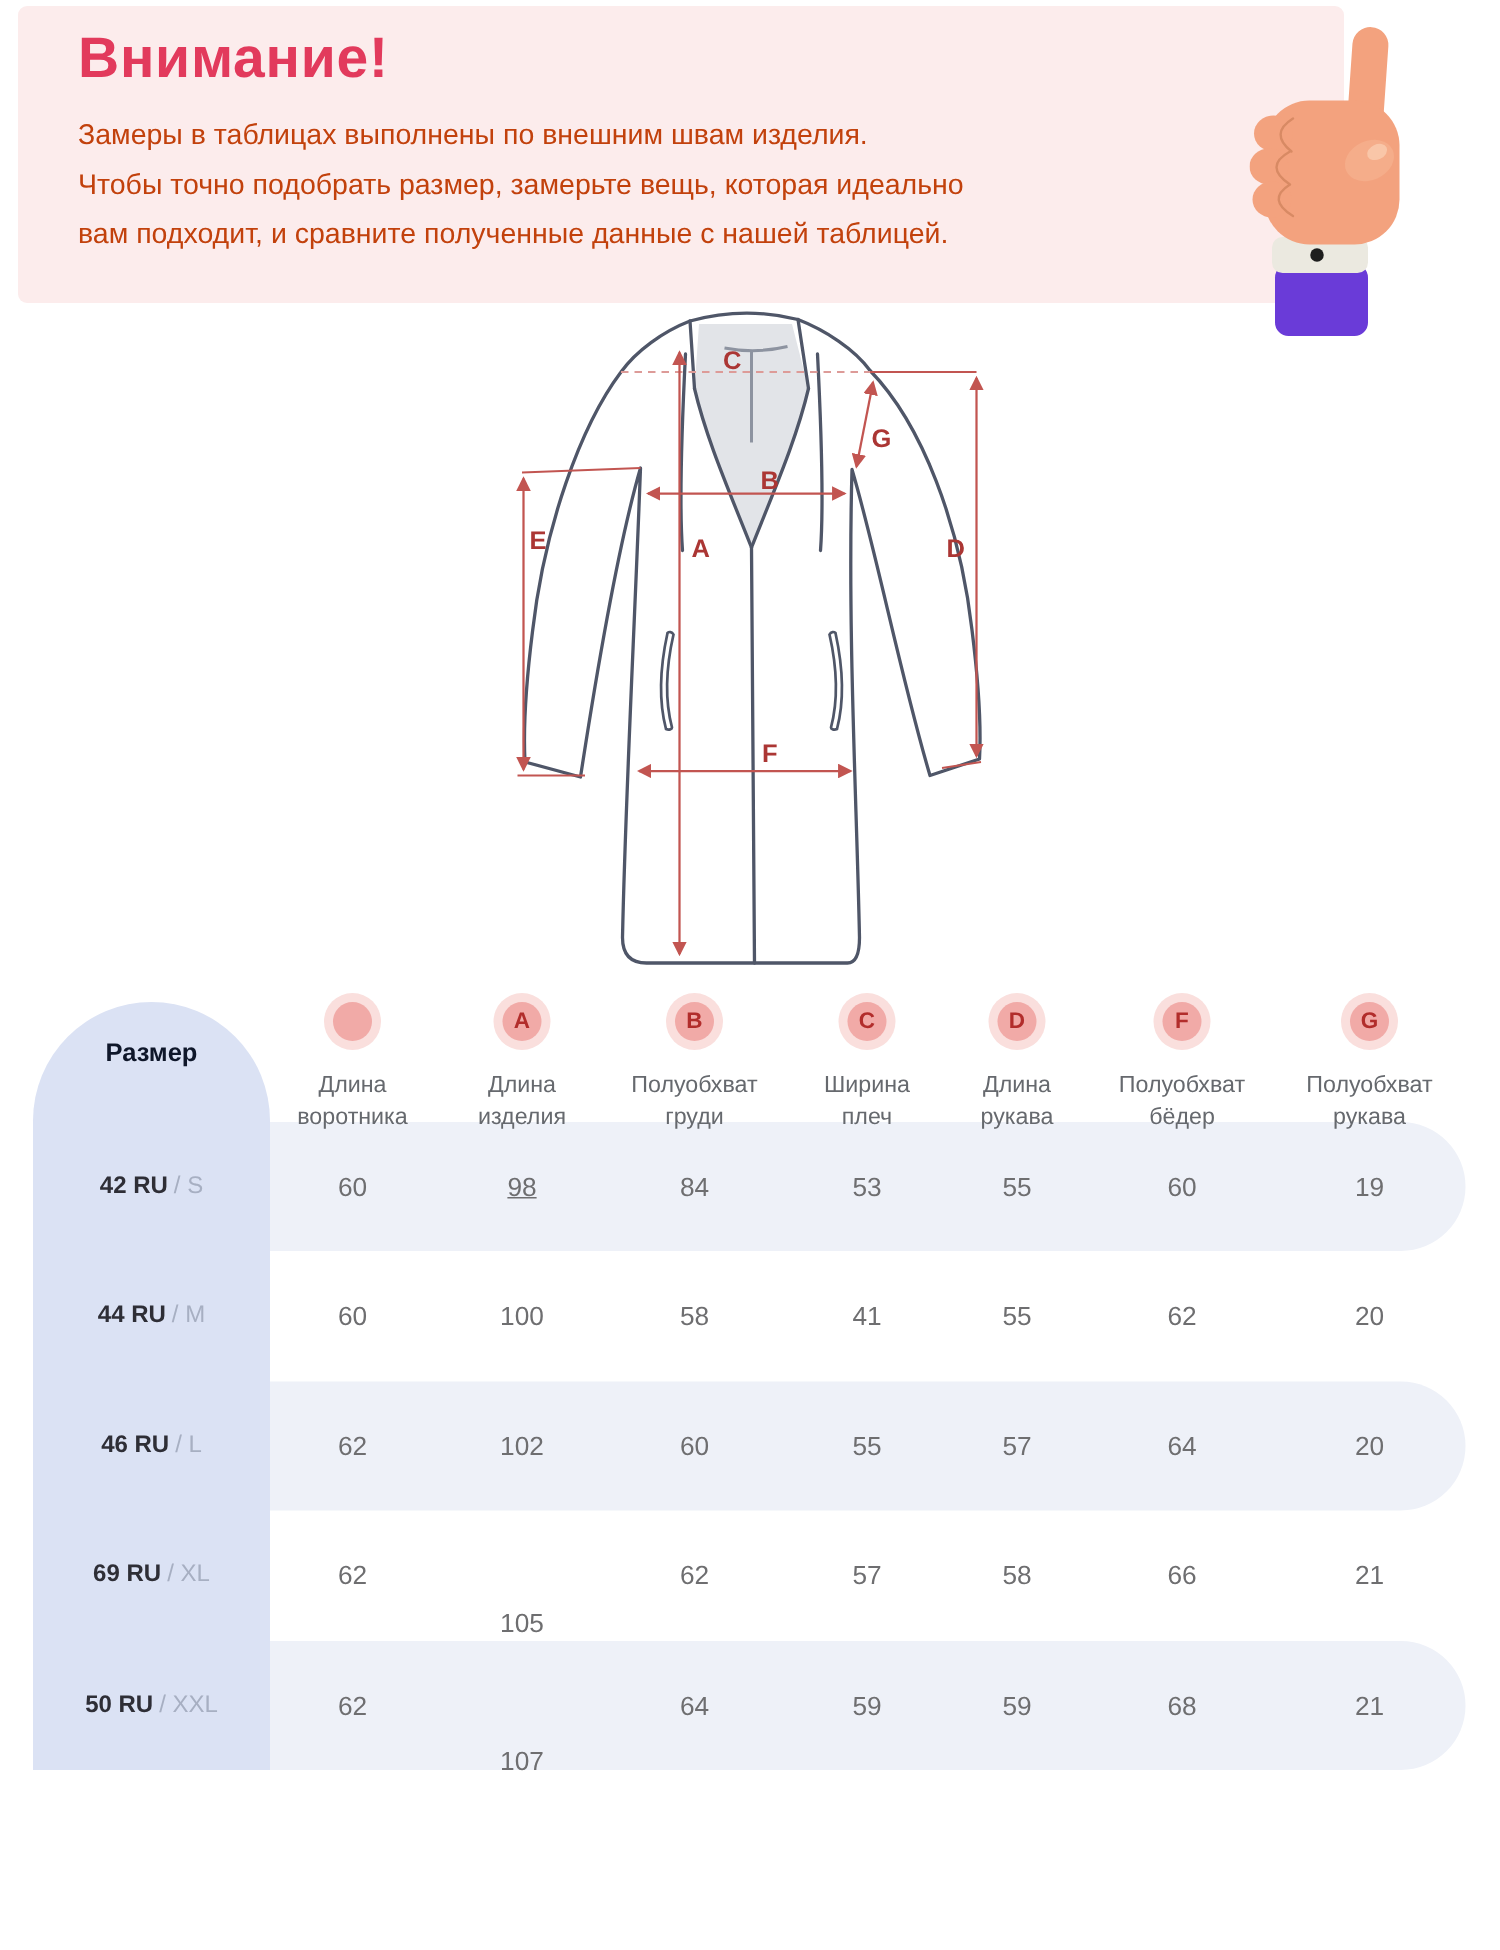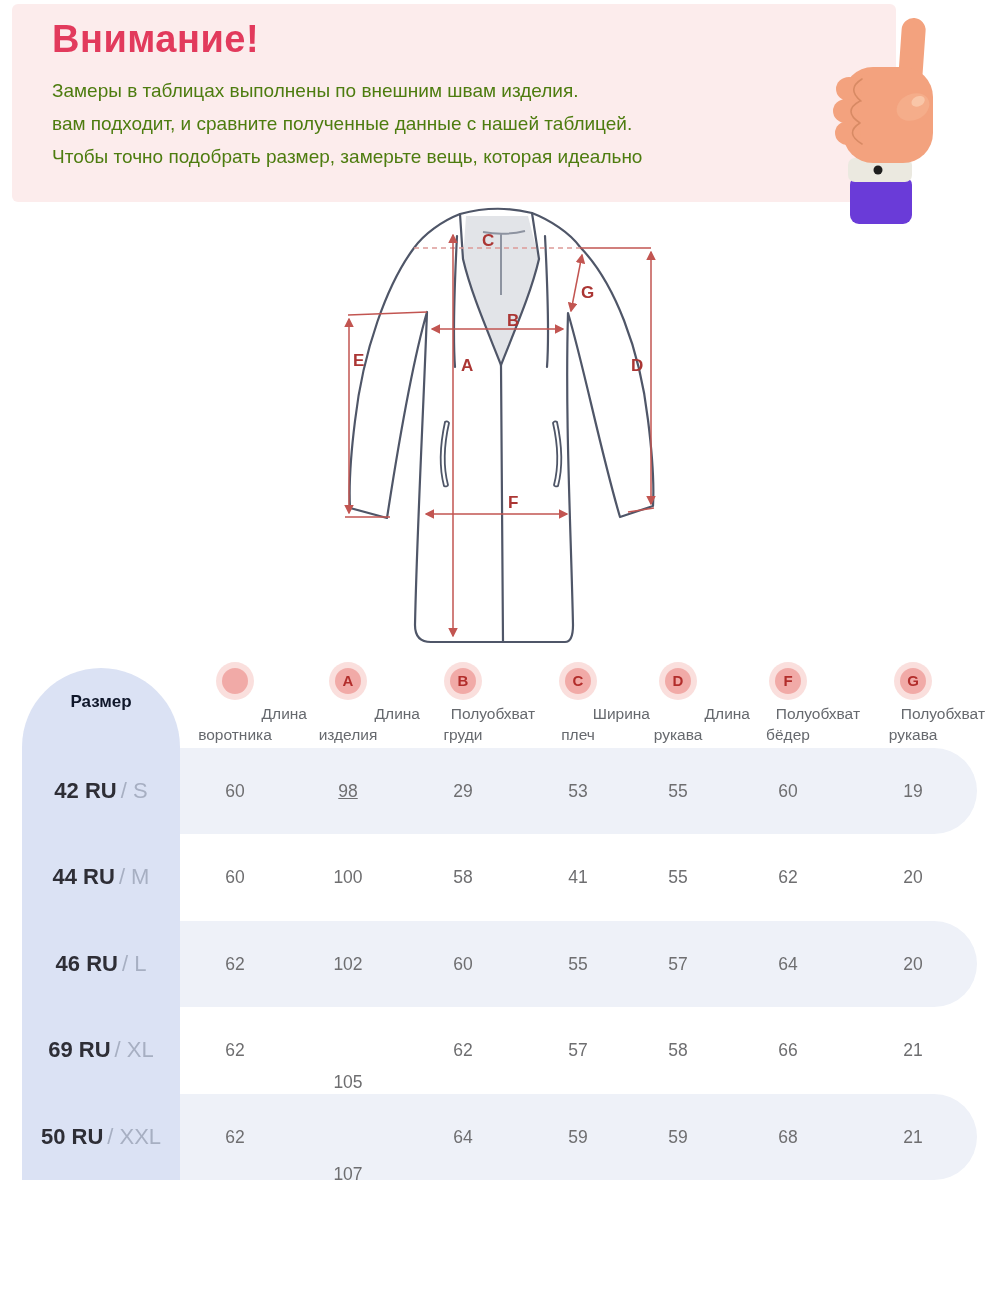--- a/index.html
+++ b/index.html
@@ -4,60 +4,60 @@
 <style>
   html,body{margin:0;padding:0;background:#ffffff;}
   .page{position:relative;width:1000px;height:1300px;background:#ffffff;overflow:hidden;
         font-family:"Liberation Sans", sans-serif;}
 
   
   .notice{position:absolute;left:12px;top:4px;width:884px;height:198px;
           background:#fcecec;border-radius:6px;}
   .notice-title{position:absolute;left:40px;top:14px;margin:0;
           font-size:38px;font-weight:bold;color:#e23a5c;letter-spacing:.5px;}
-  .notice-text{position:absolute;left:40px;top:70px;font-size:19px;color:#4d7c0f;line-height:33px;}
+  .notice-text{position:absolute;left:40px;top:70px;font-size:19px;color:#c2410c;line-height:33px;}
 
   .hand-svg{position:absolute;left:833px;top:10px;z-index:3;}
 
   
   .diagram-svg{position:absolute;left:320px;top:195px;}
   .mark{font-family:"Liberation Sans",sans-serif;font-size:17px;font-weight:bold;fill:#ab3634;}
 
   
   .size-panel{position:absolute;left:22px;top:668px;width:158px;height:512px;
               background:#dbe2f4;border-radius:79px 79px 0 0;}
   .size-head{position:absolute;left:22px;top:692px;width:158px;text-align:center;
              font-size:17px;font-weight:bold;color:#0f172a;}
   .stripe{position:absolute;left:180px;width:797px;height:86px;background:#eef1f8;
           border-radius:0 43px 43px 0;}
   .col-head{position:absolute;top:662px;width:144px;text-align:center;}
   .badge{width:38px;height:38px;margin:0 auto;border-radius:50%;background:#fadfdd;
          display:flex;align-items:center;justify-content:center;}
   .badge-inner{width:26px;height:26px;border-radius:50%;background:#f1aaa7;
          font-size:15px;font-weight:bold;color:#b22d2b;line-height:26px;text-align:center;}
   .col-label{font-size:15.5px;color:#66696e;line-height:21px;}
-  .col-label.first{margin-top:3px;text-align:right;}
+  .col-label.first{margin-top:13px;}
   .size-label{position:absolute;left:22px;width:158px;height:28px;line-height:28px;
-              text-align:center;font-size:22px;color:#2e2e36;white-space:nowrap;}
+              text-align:center;font-size:16px;color:#2e2e36;white-space:nowrap;}
   .size-label b{font-weight:bold;color:#2e2e36;}
   .size-label span{color:#a7afc2;font-weight:normal;margin-left:4px;}
   .cell{position:absolute;width:90px;height:28px;line-height:28px;text-align:center;
         font-size:17.5px;color:#6e6e70;}
 </style>
 </head>
 <body>
 
 <div class="page">
 
   <section class="notice">
     <h1 class="notice-title">Внимание!</h1>
     <div class="notice-text">
       <div>Замеры в таблицах выполнены по внешним швам изделия.</div>
+      <div>Чтобы точно подобрать размер, замерьте вещь, которая идеально</div>
       <div>вам подходит, и сравните полученные данные с нашей таблицей.</div>
-      <div>Чтобы точно подобрать размер, замерьте вещь, которая идеально</div>
     </div>
   </section>
 
   <svg class="hand-svg" width="160" height="215" viewBox="0 0 160 215">
     <rect x="17" y="166" width="62" height="48" rx="9" fill="#6a3bd8"></rect>
     <rect x="15" y="148" width="64" height="24" rx="7" fill="#ebe9e0"></rect>
     <circle cx="45" cy="160" r="4.5" fill="#1e1e1e"></circle>
     <g transform="rotate(4 79 43)">
       <rect x="67" y="8" width="24" height="75" rx="12" fill="#f3a27e"></rect>
     </g>
@@ -186,21 +186,21 @@
     </div>
 
     <div class="size-label" style="top:777px;"><b>42 RU</b><span>/ S</span></div>
     <div class="size-label" style="top:863px;"><b>44 RU</b><span>/ M</span></div>
     <div class="size-label" style="top:950px;"><b>46 RU</b><span>/ L</span></div>
     <div class="size-label" style="top:1036px;"><b>69 RU</b><span>/ XL</span></div>
     <div class="size-label" style="top:1123px;"><b>50 RU</b><span>/ XXL</span></div>
 
     <div class="cell" style="left:190px;top:777px;">60</div>
     <div class="cell" style="left:303px;top:777px;text-decoration:underline;">98</div>
-    <div class="cell" style="left:418px;top:777px;">29</div>
+    <div class="cell" style="left:418px;top:777px;">84</div>
     <div class="cell" style="left:533px;top:777px;">53</div>
     <div class="cell" style="left:633px;top:777px;">55</div>
     <div class="cell" style="left:743px;top:777px;">60</div>
     <div class="cell" style="left:868px;top:777px;">19</div>
 
     <div class="cell" style="left:190px;top:863px;">60</div>
     <div class="cell" style="left:303px;top:863px;">100</div>
     <div class="cell" style="left:418px;top:863px;">58</div>
     <div class="cell" style="left:533px;top:863px;">41</div>
     <div class="cell" style="left:633px;top:863px;">55</div>

